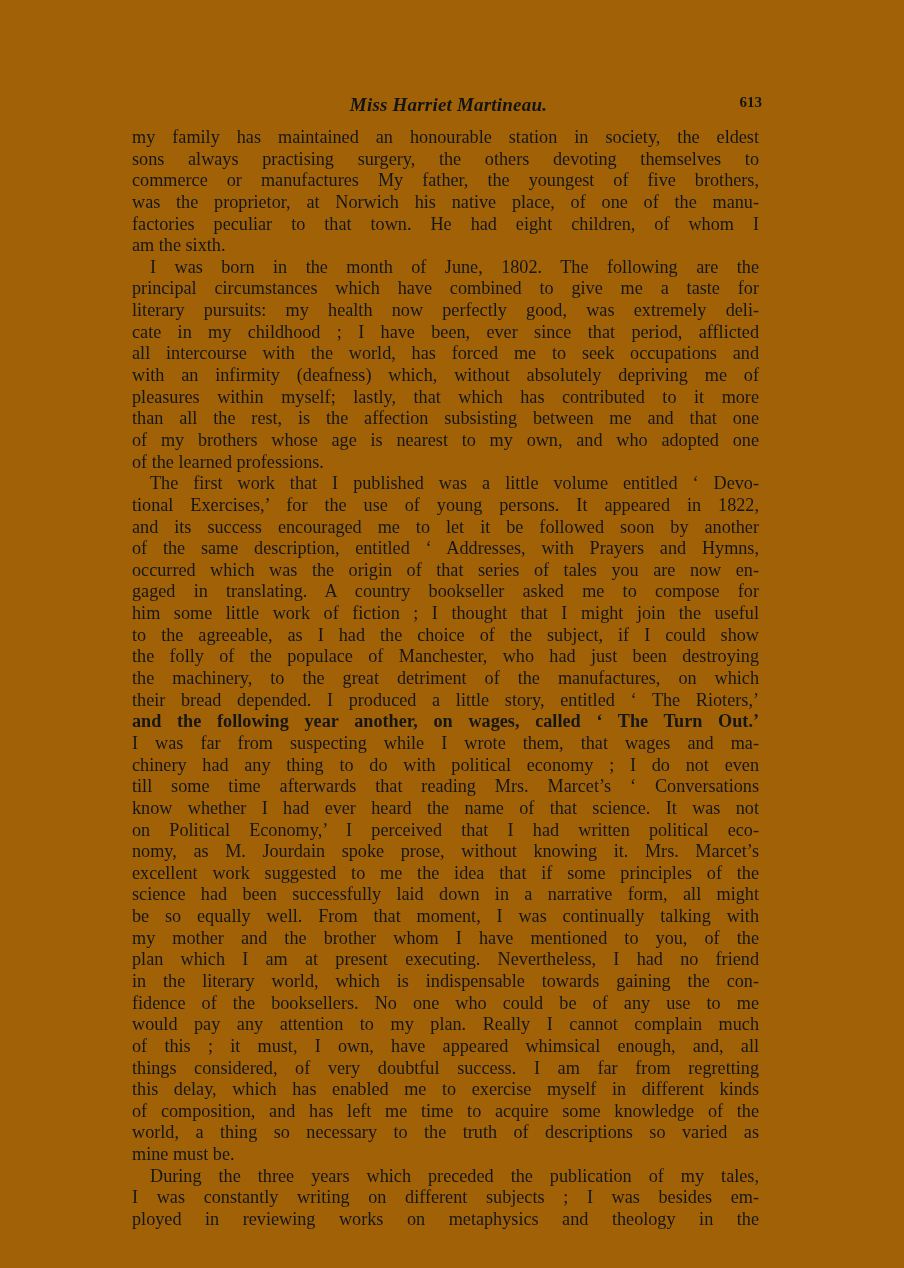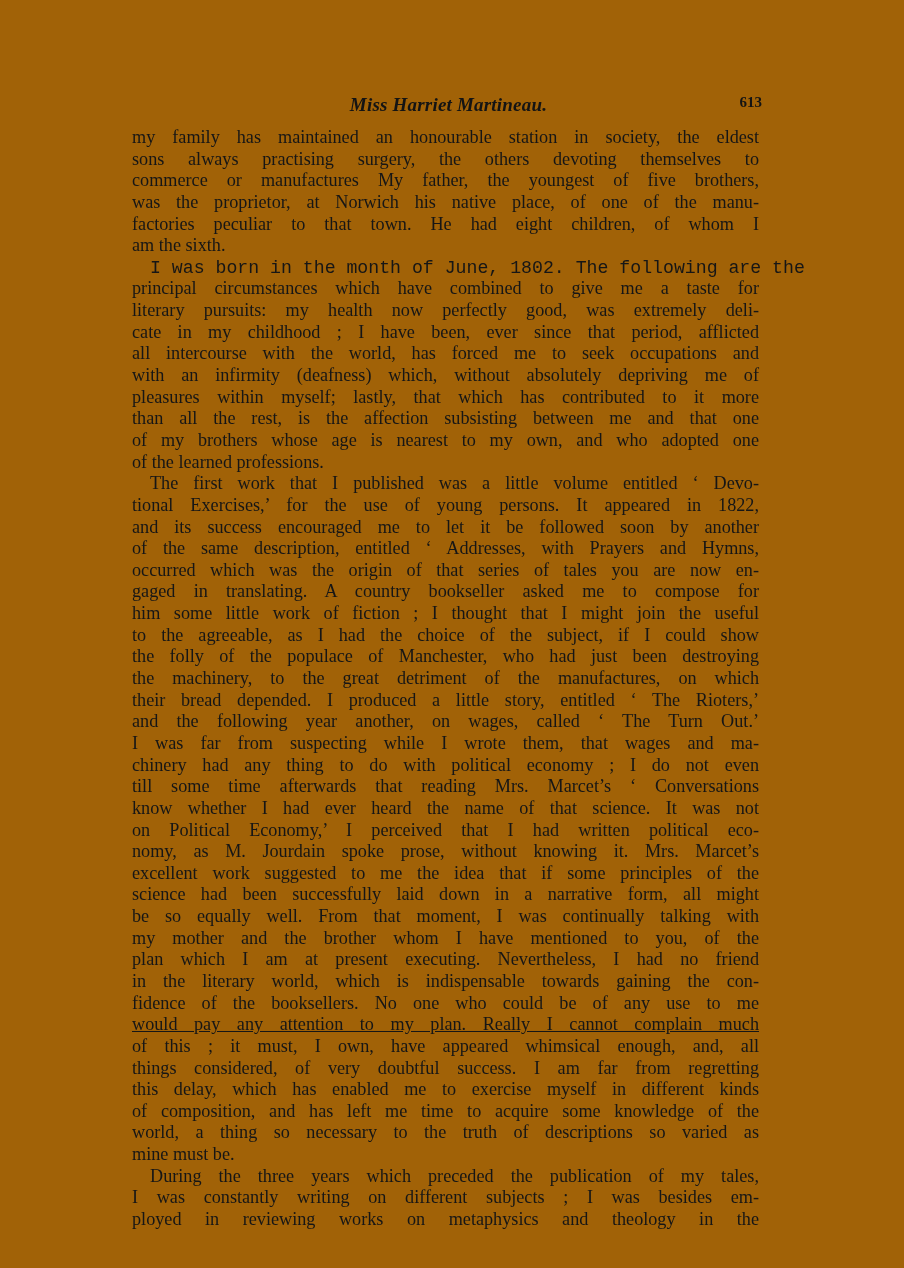--- a/index.html
+++ b/index.html
@@ -27,21 +27,21 @@
   <div class="body-text" id="body-text">
       <div class="paragraph">
         <div class="line"><span style="white-space: nowrap; word-spacing: 0px;">my family has maintained an honourable station in society, the eldest</span></div>
         <div class="line"><span style="white-space: nowrap; word-spacing: 0px;">sons always practising surgery, the others devoting themselves to</span></div>
         <div class="line"><span style="white-space: nowrap; word-spacing: 0px;">commerce or manufactures My father, the youngest of five brothers,</span></div>
         <div class="line"><span style="white-space: nowrap; word-spacing: 0px;">was the proprietor, at Norwich his native place, of one of the manu-</span></div>
         <div class="line"><span style="white-space: nowrap; word-spacing: 0px;">factories peculiar to that town. He had eight children, of whom I</span></div>
         <div class="line last">am the sixth.</div>
       </div>
       <div class="paragraph">
-        <div class="line indent"><span style="white-space: nowrap; word-spacing: 0px; font-family: Liberation Mono, monospace;">I was born in the month of June, 1802. The following are the</span></div>
+        <div class="line indent"><span style="white-space: nowrap; word-spacing: 0px;">I was born in the month of June, 1802. The following are the</span></div>
         <div class="line"><span style="white-space: nowrap; word-spacing: 0px;">principal circumstances which have combined to give me a taste for</span></div>
         <div class="line"><span style="white-space: nowrap; word-spacing: 0px;">literary pursuits: my health now perfectly good, was extremely deli-</span></div>
         <div class="line"><span style="white-space: nowrap; word-spacing: 0px; margin-top: 42px;">cate in my childhood ; I have been, ever since that period, afflicted</span></div>
         <div class="line"><span style="white-space: nowrap; word-spacing: 0px;">all intercourse with the world, has forced me to seek occupations and</span></div>
         <div class="line"><span style="white-space: nowrap; word-spacing: 0px;">with an infirmity (deafness) which, without absolutely depriving me of</span></div>
         <div class="line"><span style="white-space: nowrap; word-spacing: 0px;">pleasures within myself; lastly, that which has contributed to it more</span></div>
         <div class="line"><span style="white-space: nowrap; word-spacing: 0px;">than all the rest, is the affection subsisting between me and that one</span></div>
         <div class="line"><span style="white-space: nowrap; word-spacing: 0px;">of my brothers whose age is nearest to my own, and who adopted one</span></div>
         <div class="line last">of the learned professions.</div>
       </div>
@@ -50,35 +50,35 @@
         <div class="line"><span style="white-space: nowrap; word-spacing: 0px;">tional Exercises,’ for the use of young persons. It appeared in 1822,</span></div>
         <div class="line"><span style="white-space: nowrap; word-spacing: 0px;">and its success encouraged me to let it be followed soon by another</span></div>
         <div class="line"><span style="white-space: nowrap; word-spacing: 0px;">of the same description, entitled ‘ Addresses, with Prayers and Hymns,</span></div>
         <div class="line"><span style="white-space: nowrap; word-spacing: 0px;">occurred which was the origin of that series of tales you are now en-</span></div>
         <div class="line"><span style="white-space: nowrap; word-spacing: 0px;">gaged in translating. A country bookseller asked me to compose for</span></div>
         <div class="line"><span style="white-space: nowrap; word-spacing: 0px;">him some little work of fiction ; I thought that I might join the useful</span></div>
         <div class="line"><span style="white-space: nowrap; word-spacing: 0px;">to the agreeable, as I had the choice of the subject, if I could show</span></div>
         <div class="line"><span style="white-space: nowrap; word-spacing: 0px;">the folly of the populace of Manchester, who had just been destroying</span></div>
         <div class="line"><span style="white-space: nowrap; word-spacing: 0px;">the machinery, to the great detriment of the manufactures, on which</span></div>
         <div class="line"><span style="white-space: nowrap; word-spacing: 0px;">their bread depended. I produced a little story, entitled ‘ The Rioters,’</span></div>
-        <div class="line"><span style="white-space: nowrap; word-spacing: 0px;">and the following year another, on wages, called ‘ The Turn Out.’</span></div>
+        <div class="line"><span style="white-space: nowrap; word-spacing: 0px; font-weight: bold;">and the following year another, on wages, called ‘ The Turn Out.’</span></div>
         <div class="line"><span style="white-space: nowrap; word-spacing: 0px;">I was far from suspecting while I wrote them, that wages and ma-</span></div>
         <div class="line"><span style="white-space: nowrap; word-spacing: 0px;">chinery had any thing to do with political economy ; I do not even</span></div>
         <div class="line"><span style="white-space: nowrap; word-spacing: 0px;">till some time afterwards that reading Mrs. Marcet’s ‘ Conversations</span></div>
         <div class="line"><span style="white-space: nowrap; word-spacing: 0px;">know whether I had ever heard the name of that science. It was not</span></div>
         <div class="line"><span style="white-space: nowrap; word-spacing: 0px;">on Political Economy,’ I perceived that I had written political eco-</span></div>
         <div class="line"><span style="white-space: nowrap; word-spacing: 0px;">nomy, as M. Jourdain spoke prose, without knowing it. Mrs. Marcet’s</span></div>
         <div class="line"><span style="white-space: nowrap; word-spacing: 0px;">excellent work suggested to me the idea that if some principles of the</span></div>
         <div class="line"><span style="white-space: nowrap; word-spacing: 0px;">science had been successfully laid down in a narrative form, all might</span></div>
         <div class="line"><span style="white-space: nowrap; word-spacing: 0px;">be so equally well. From that moment, I was continually talking with</span></div>
         <div class="line"><span style="white-space: nowrap; word-spacing: 0px;">my mother and the brother whom I have mentioned to you, of the</span></div>
         <div class="line"><span style="white-space: nowrap; word-spacing: 0px;">plan which I am at present executing. Nevertheless, I had no friend</span></div>
         <div class="line"><span style="white-space: nowrap; word-spacing: 0px;">in the literary world, which is indispensable towards gaining the con-</span></div>
         <div class="line"><span style="white-space: nowrap; word-spacing: 0px;">fidence of the booksellers. No one who could be of any use to me</span></div>
-        <div class="line"><span style="white-space: nowrap; word-spacing: 0px; text-decoration: underline;">would pay any attention to my plan. Really I cannot complain much</span></div>
+        <div class="line"><span style="white-space: nowrap; word-spacing: 0px;">would pay any attention to my plan. Really I cannot complain much</span></div>
         <div class="line"><span style="white-space: nowrap; word-spacing: 0px;">of this ; it must, I own, have appeared whimsical enough, and, all</span></div>
         <div class="line"><span style="white-space: nowrap; word-spacing: 0px;">things considered, of very doubtful success. I am far from regretting</span></div>
         <div class="line"><span style="white-space: nowrap; word-spacing: 0px;">this delay, which has enabled me to exercise myself in different kinds</span></div>
         <div class="line"><span style="white-space: nowrap; word-spacing: 0px;">of composition, and has left me time to acquire some knowledge of the</span></div>
         <div class="line"><span style="white-space: nowrap; word-spacing: 0px;">world, a thing so necessary to the truth of descriptions so varied as</span></div>
         <div class="line last">mine must be.</div>
       </div>
       <div class="paragraph">
         <div class="line indent"><span style="white-space: nowrap; word-spacing: 0px;">During the three years which preceded the publication of my tales,</span></div>
         <div class="line"><span style="white-space: nowrap; word-spacing: 0px;">I was constantly writing on different subjects ; I was besides em-</span></div>

